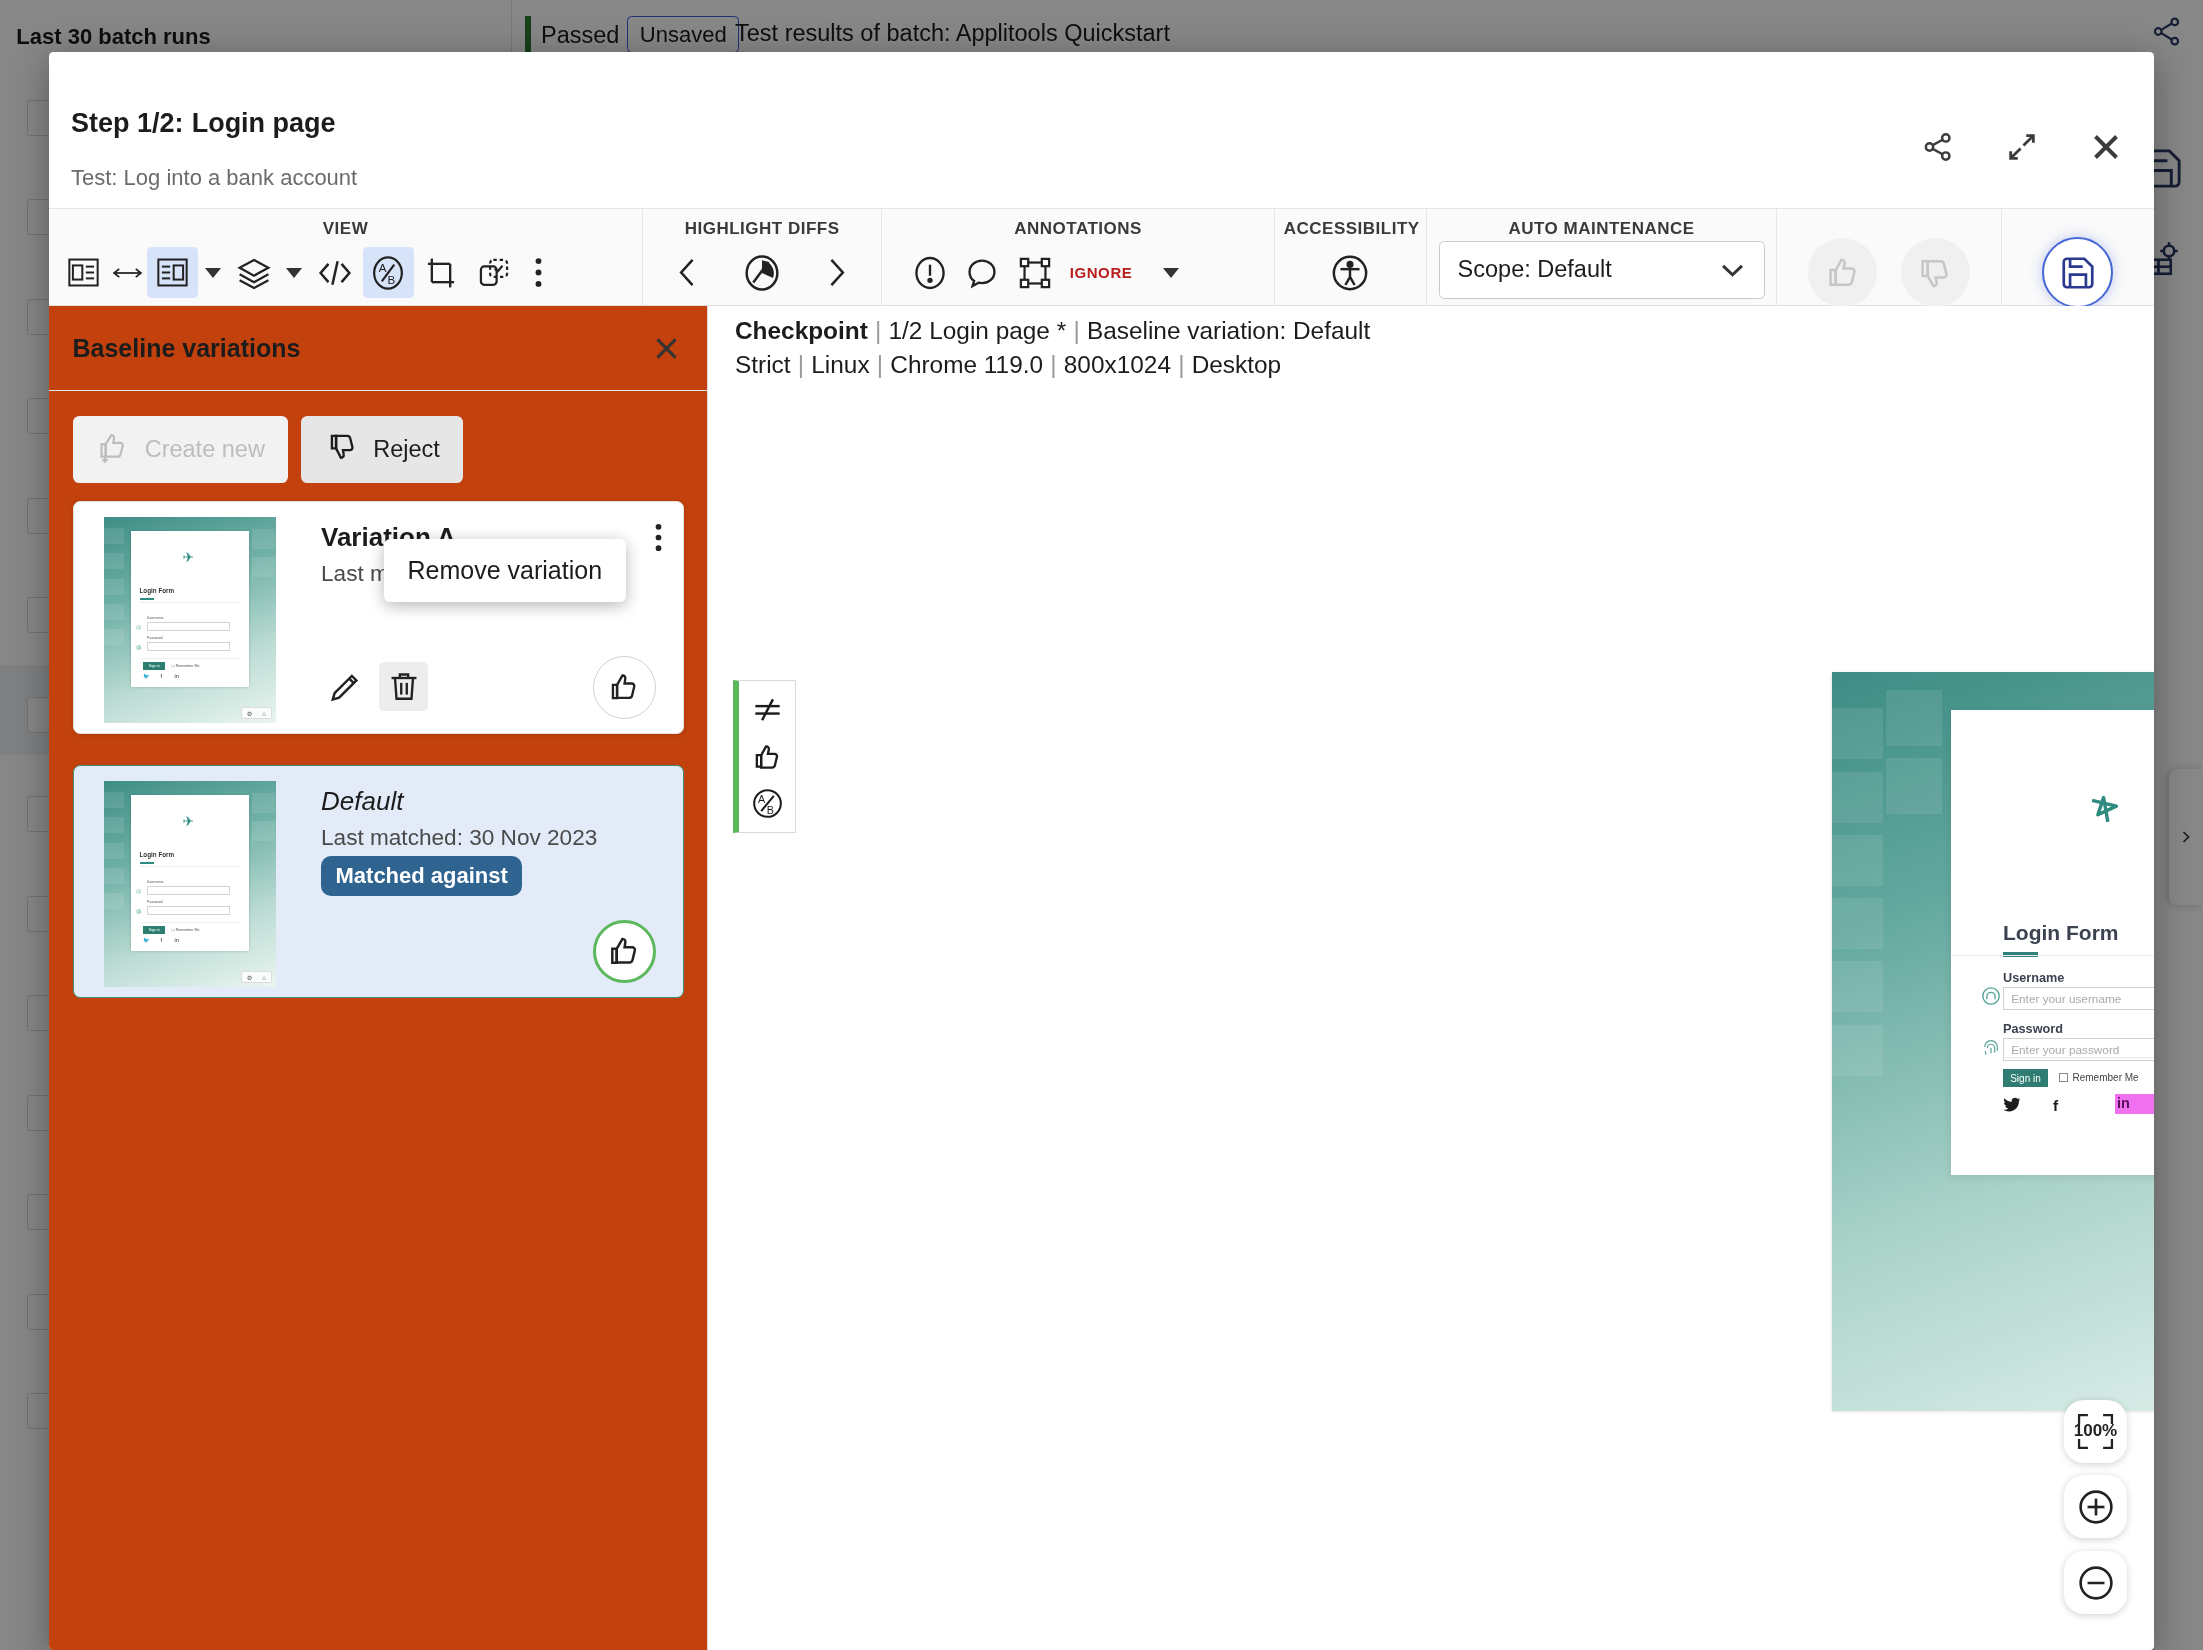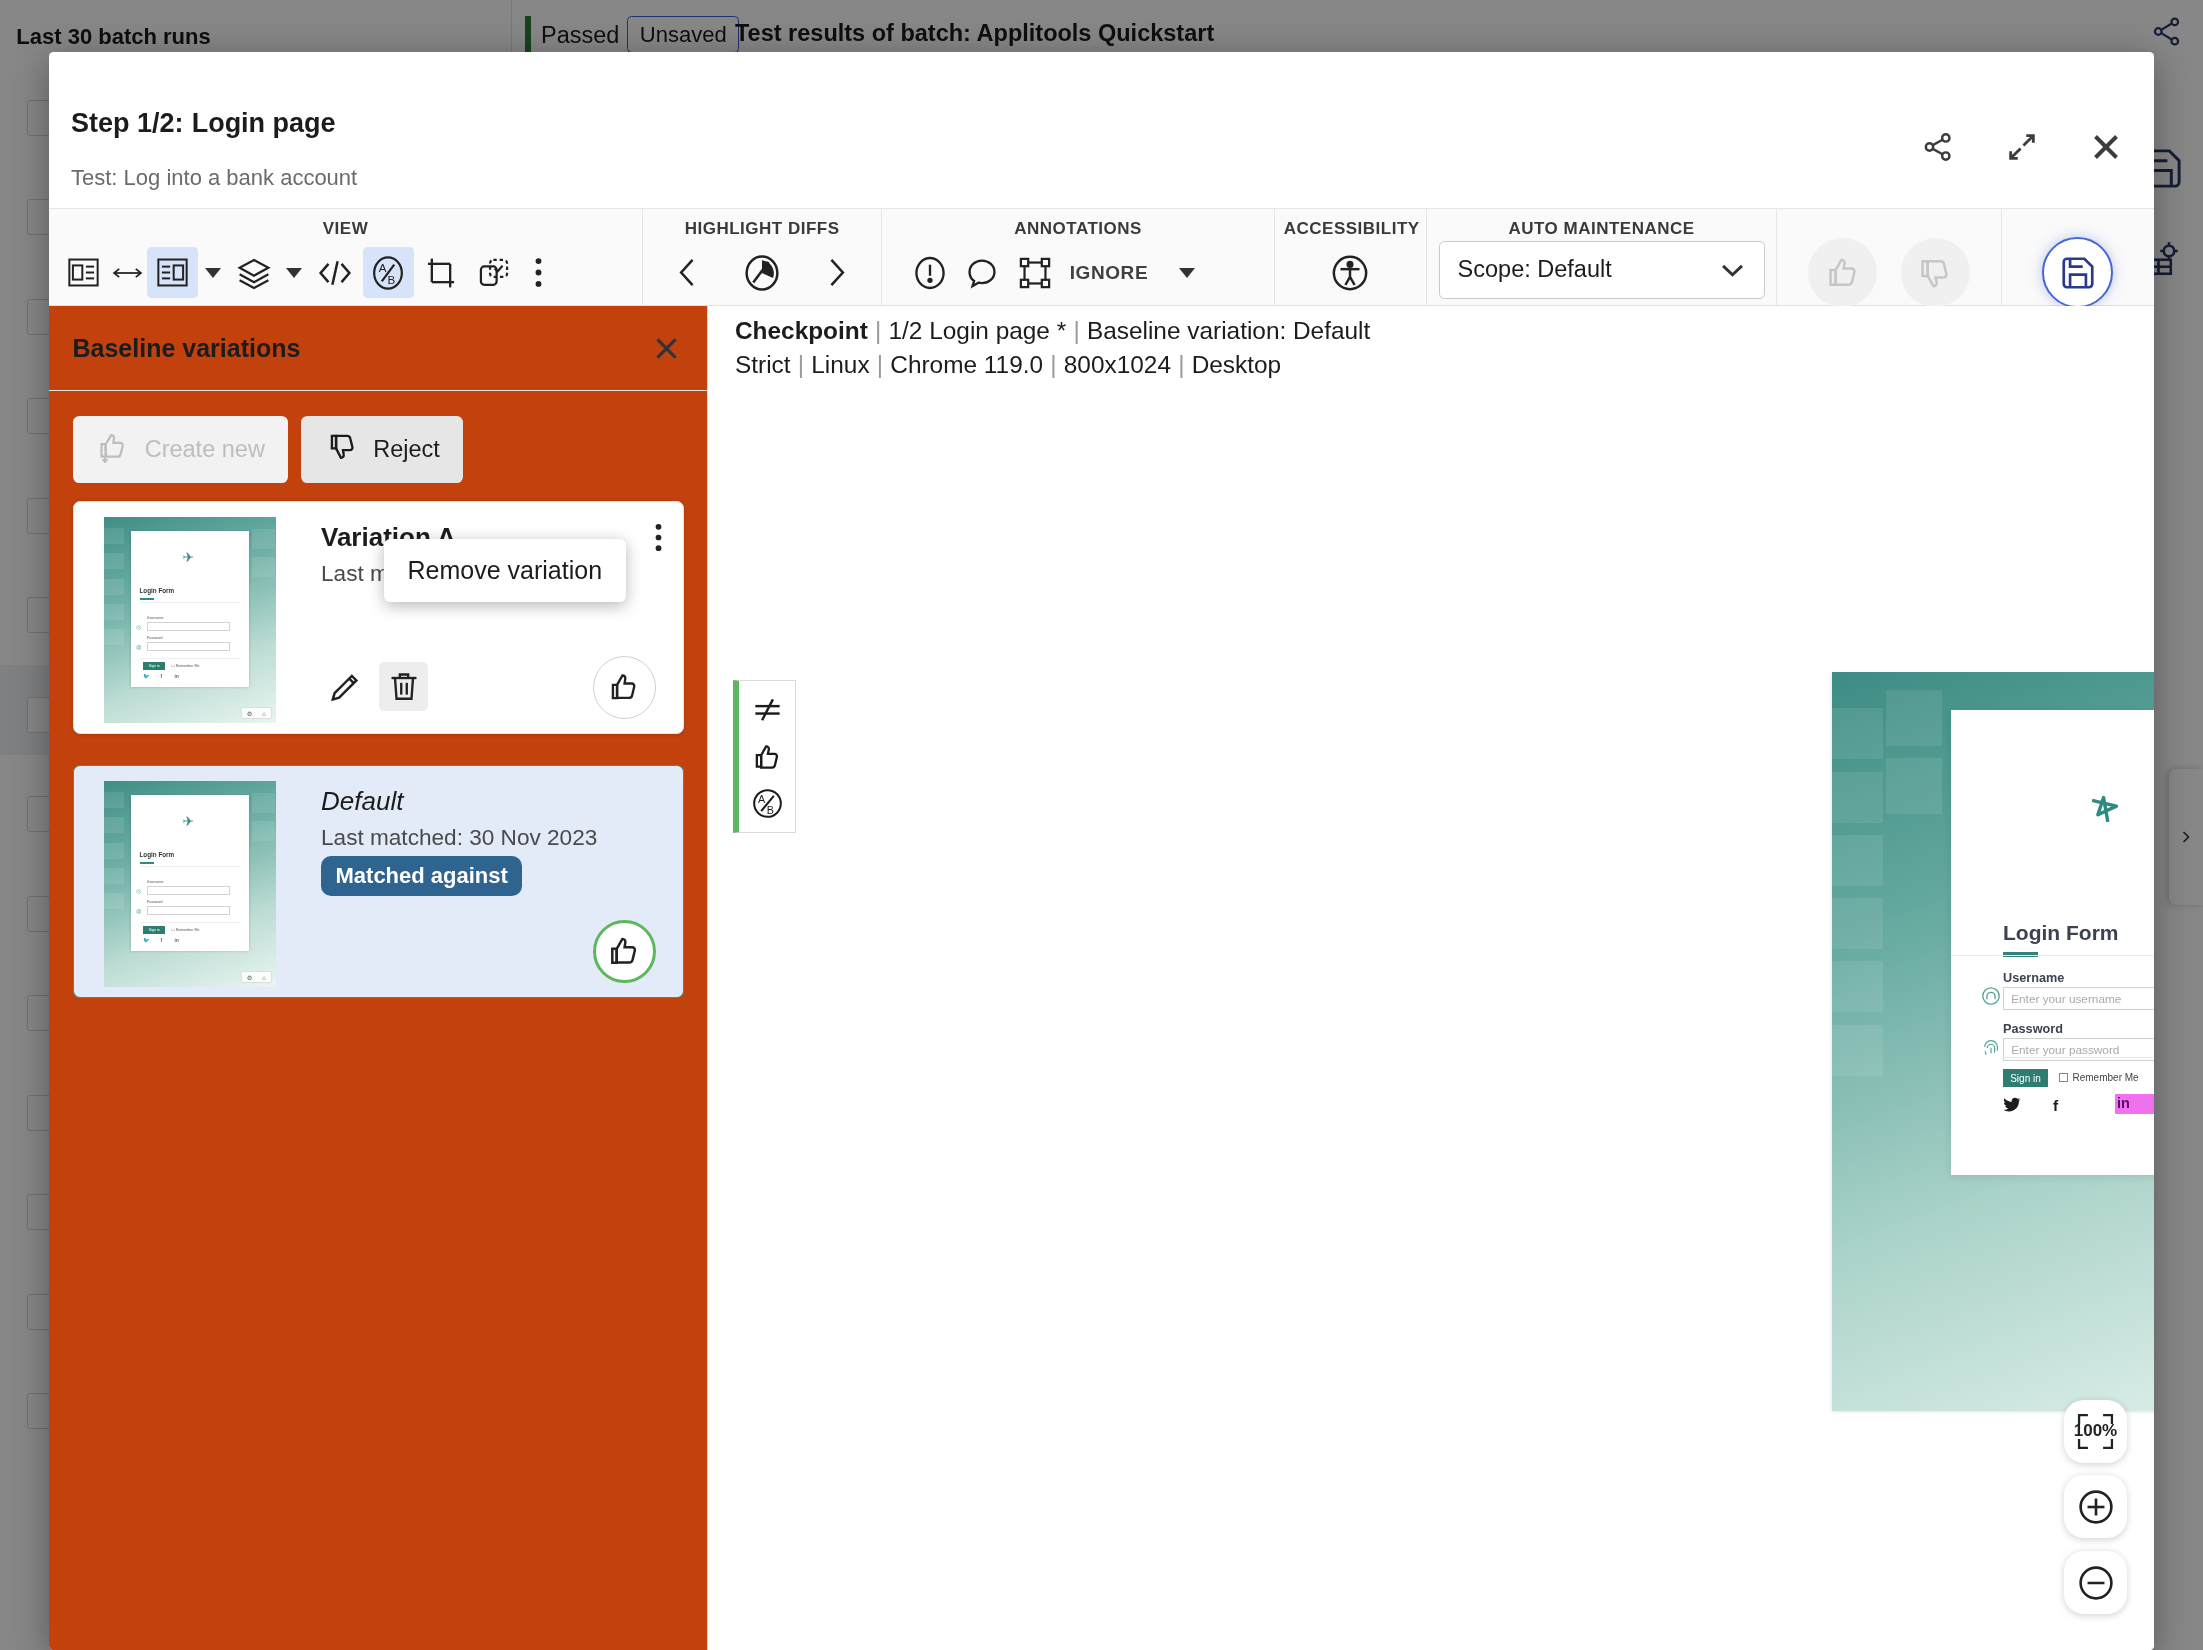--- a/index.html
+++ b/index.html
@@ -36,21 +36,21 @@
   .bg-passed {
     position: absolute; left: 541px; top: 22px; font-size: 23.5px; color: #1c1c1c;
   }
   .bg-unsaved {
     position: absolute; left: 627px; top: 16.3px; padding: 4.5px 11.8px;
     border: 1.8px solid #3b5bdb; border-radius: 4.5px; font-size: 22px; color: #1c1c1c;
     background: #fff;
   }
   .bg-testresults {
     position: absolute; left: 735px; top: 20px; font-size: 23.5px;
-    font-weight: 700; color: #1c1c1c; white-space: nowrap;
+    font-weight: 400; color: #1c1c1c; white-space: nowrap;
   }
   .bg-right-icon { position: absolute; color: #2b3a67; }
 
   
   .scrim { position: absolute; inset: 0; background: rgba(0,0,0,0.47); }
 
   
   .modal {
     position: absolute; left: 49px; top: 52px;
     width: 2105px; height: 1598px;
@@ -101,21 +101,21 @@
   .tb-btn.sel { background: #d7e3f8; }
   .tb-caret {
     width: 27px; height: 51px; display: flex; align-items: center; justify-content: center;
     cursor: pointer;
   }
   .caret-dn {
     width: 0; height: 0; border-left: 8.1px solid transparent; border-right: 8.1px solid transparent;
     border-top: 10px solid #333;
   }
   .tb-ignore-text {
-    font-size: 19px; font-weight: 700; letter-spacing: 0.6px; color: #404040;
+    font-size: 15px; font-weight: 700; letter-spacing: 0.6px; color: #b91c1c;
     margin-left: 7.2px; margin-right: 23.5px;
   }
   .scope-select {
     width: 326px; height: 58px; border: 0.9px solid #c9c9c9; border-radius: 5.4px;
     background: #fff; display: flex; align-items: center; justify-content: space-between;
     padding: 0 18px; font-size: 23.5px; color: #1c1c1c; cursor: pointer; margin-bottom: 5.4px;
   }
   .round-btn {
     width: 69px; height: 69px; border-radius: 50%; background: #f0f0f0;
     display: flex; align-items: center; justify-content: center; cursor: pointer;

